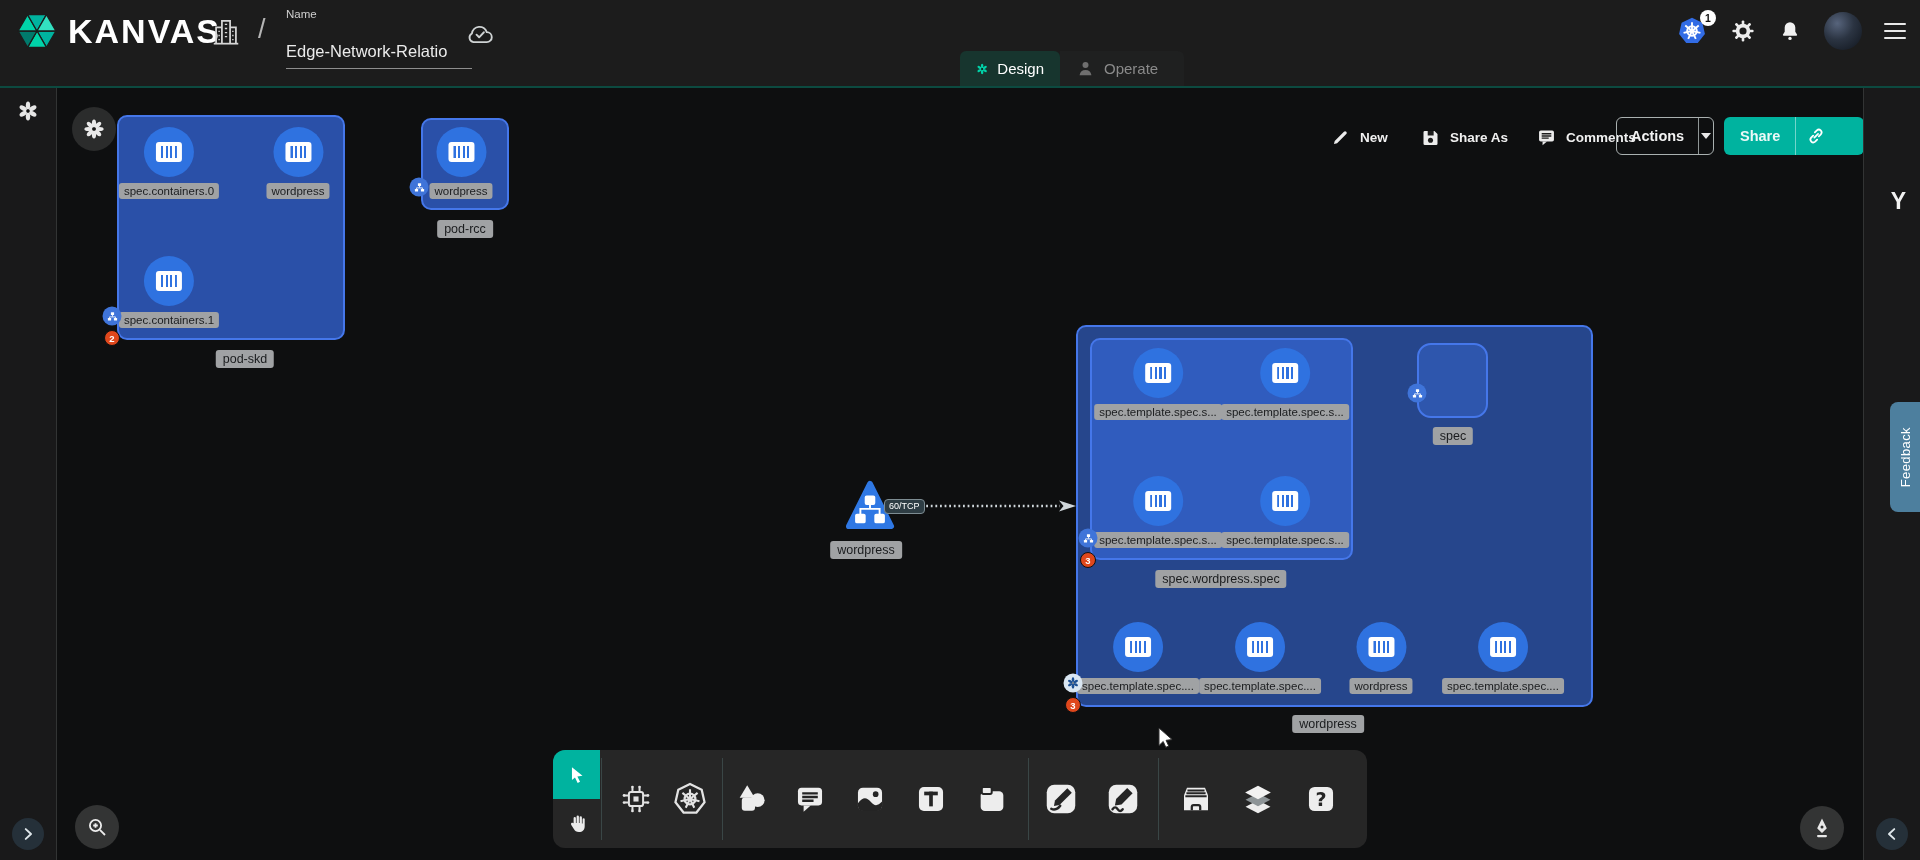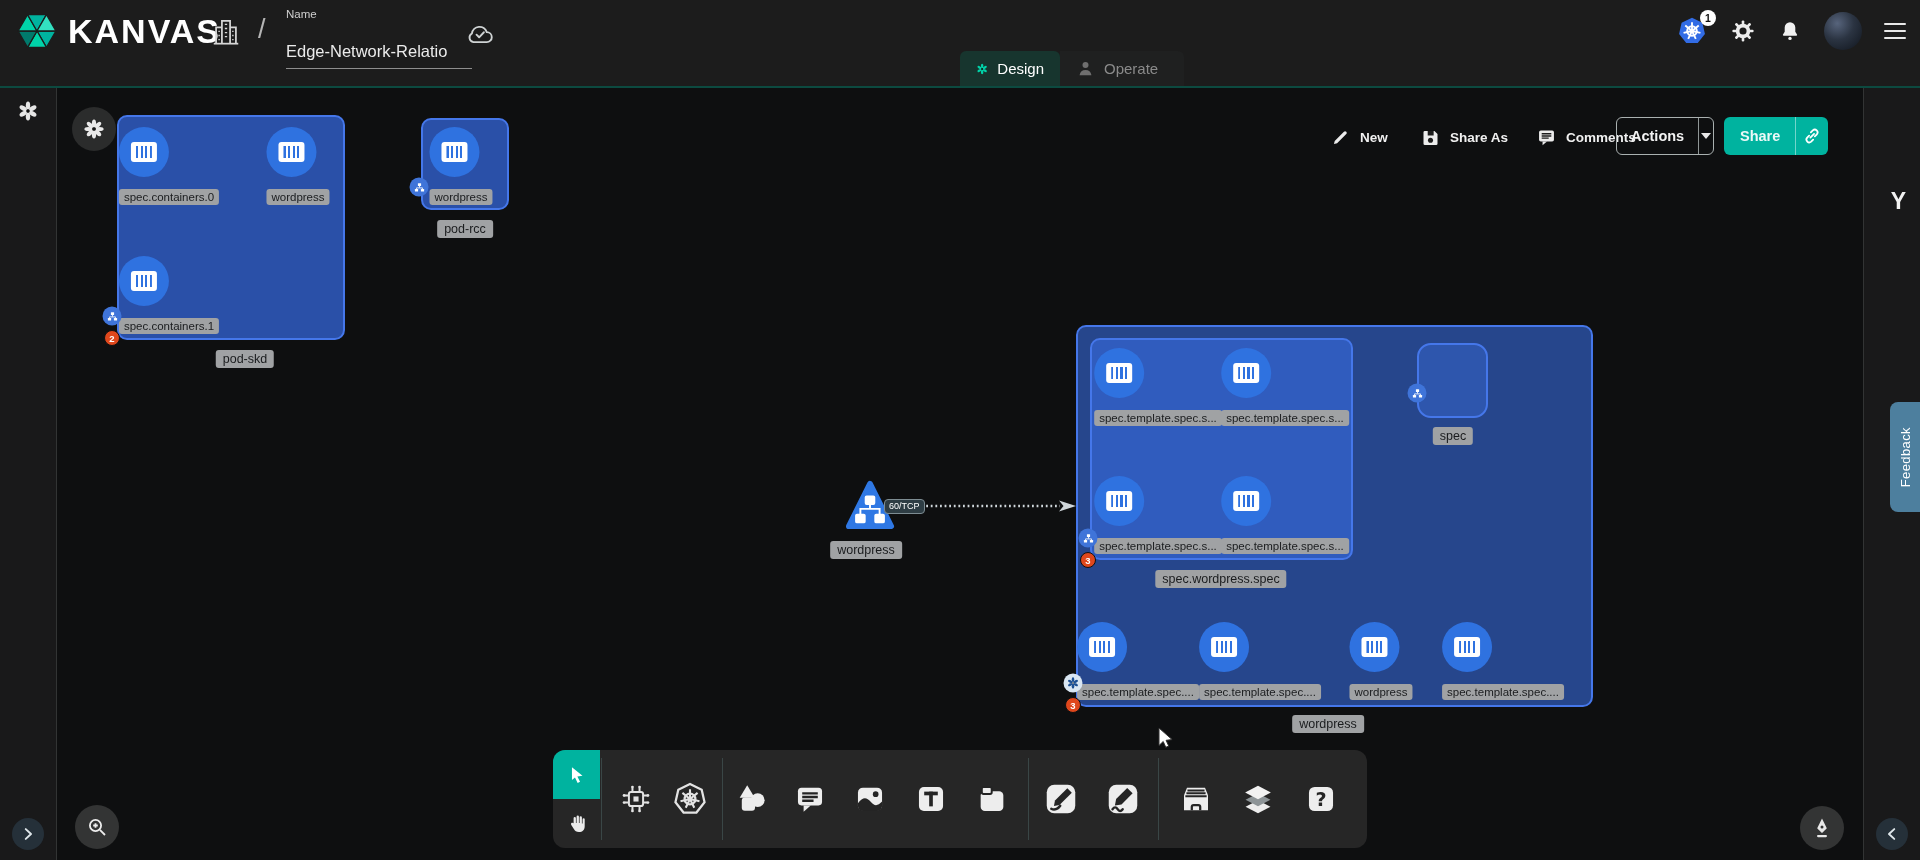--- a/index.html
+++ b/index.html
@@ -70,21 +70,21 @@
   .btn-share .txt{padding:0 15px 0 16px;font-size:14.5px;font-weight:bold;opacity:.92}
   .btn-share .sep{width:1px;align-self:stretch;background:rgba(255,255,255,.45)}
   .btn-share .link-cell{width:40px;display:flex;align-items:center;justify-content:center}
 
   
   .grp{position:absolute;border:2px solid var(--grpborder);border-radius:10px;z-index:5}
   .chip{background:var(--chipbg);color:#1a1c1e;font-size:11.5px;padding:2px 5px;border-radius:3px;white-space:nowrap}
   .grplabel{position:absolute;transform:translateX(-50%);z-index:12}
   .grplabel .chip{font-size:12.5px;padding:2px 7px}
   .node{position:absolute;transform:translateX(-50%);display:flex;flex-direction:column;
-    gap:12px;z-index:10}
+    align-items:center;gap:6px;z-index:10}
   .circ{width:50px;height:50px;border-radius:50%;background:var(--nodeblue);
     display:flex;align-items:center;justify-content:center}
   .cnt{width:26px;height:20px;background:#fff;border-radius:3px;position:relative}
   .cnt::after{content:"";position:absolute;left:5px;right:5px;top:4px;bottom:4px;
     background:repeating-linear-gradient(90deg,var(--nodeblue) 0 2.2px,transparent 2.2px 4.6px)}
   .badge{position:absolute;transform:translate(-50%,-50%);border-radius:50%;
     display:flex;align-items:center;justify-content:center;z-index:14}
   .b-net{width:19px;height:19px;background:#3f74d9;color:#fff}
   .b-num{width:16px;height:16px;background:#df471c;color:#fff;font-size:9.5px;font-weight:bold;
     border:1.5px solid #0f1011}
@@ -308,21 +308,21 @@
   </div>
 
   <div class="btn-outline" style="left:1616px;top:117px;width:98px">
     <span class="txt">Actions</span>
     <span class="sep"></span>
     <span class="caret-cell">
       <span class="caret"></span>
     </span>
   </div>
 
-  <div class="btn-share" style="left:1724px;top:117px;width:104px">
+  <div class="btn-share" style="left:1724px;top:117px;width:140px">
     <span class="txt">Share</span>
     <span class="sep"></span>
     <span class="link-cell">
       <svg width="20" height="20" viewBox="0 0 24 24" fill="none" stroke="#fff" stroke-width="2.1" stroke-linecap="round">
         <path d="M10 14l4.5-4.5"></path>
         <path d="M8.6 11.6l-2.4 2.4a3.4 3.4 0 004.8 4.8l2.4-2.4"></path>
         <path d="M15.4 12.4l2.4-2.4a3.4 3.4 0 00-4.8-4.8l-2.4 2.4"></path>
       </svg>
     </span>
   </div>

